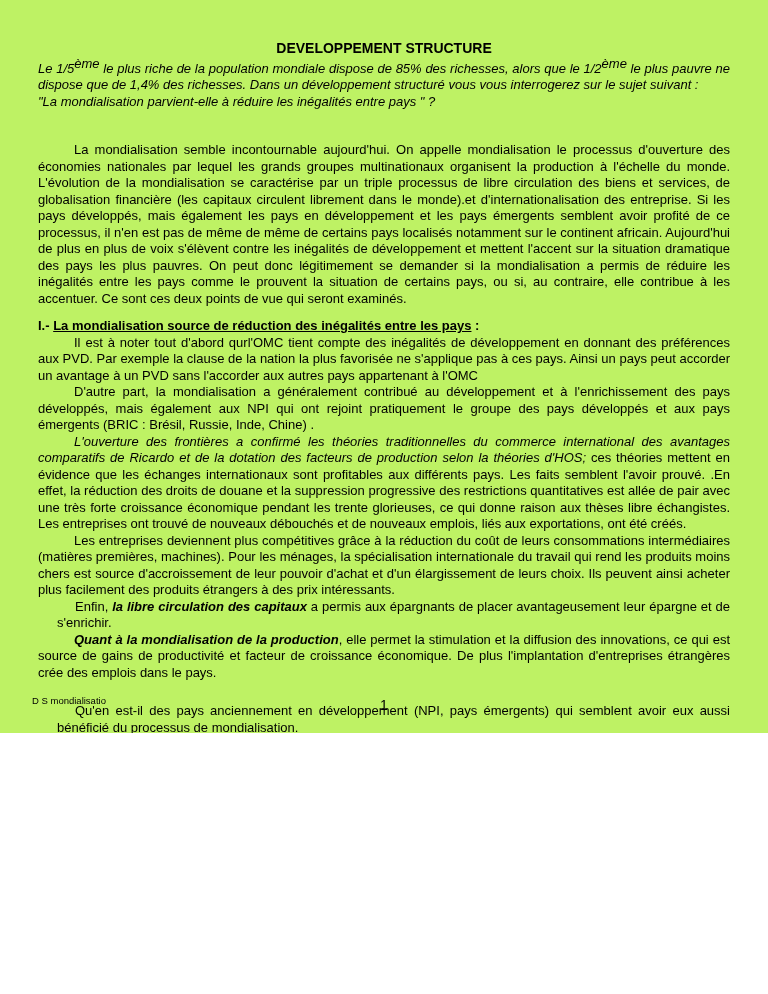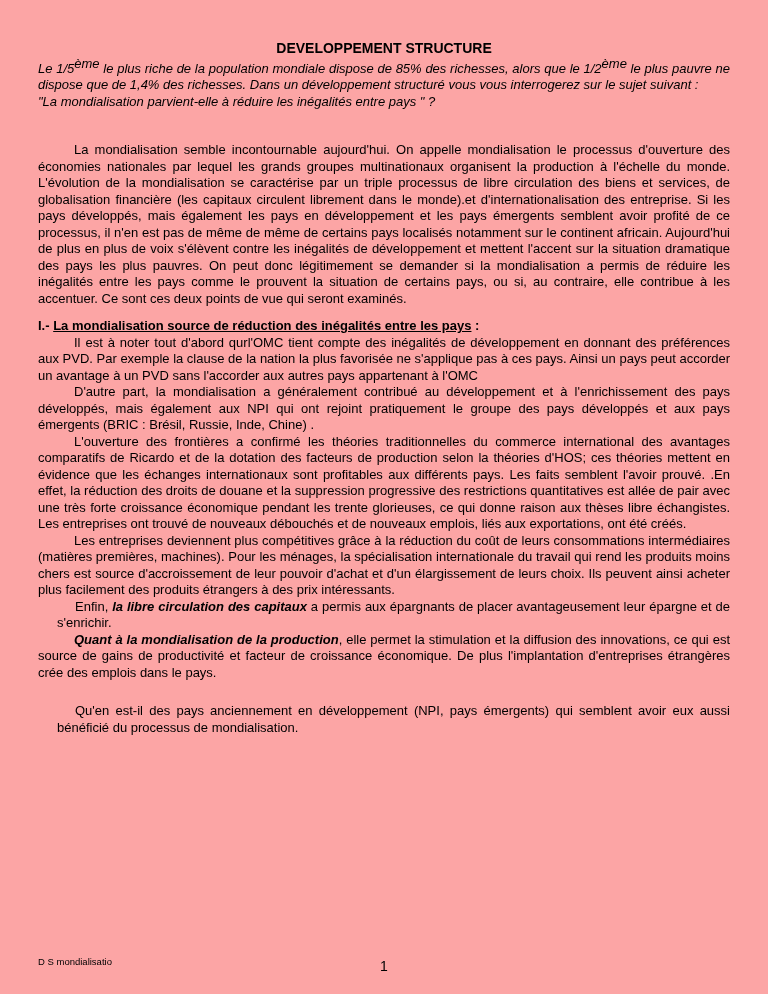--- a/index.html
+++ b/index.html
@@ -1,21 +1,21 @@
 <!DOCTYPE html>
 <html lang="fr"><head>
 <meta charset="utf-8">
 <style>
   * { box-sizing: border-box; }
   html, body { margin: 0; padding: 0; background: #ffffff; }
   .page {
     position: relative;
     width: 768px;
-    height: 994px;
-    background: #fca5a5;
+    height: 733px;
+    background: #bef264;
     color: #000000;
     font-family: "Liberation Sans", "DejaVu Sans", sans-serif;
     font-size: 13px;
     line-height: 16.5px;
     overflow: hidden;
   }
   .content { padding: 40px 38px 0 38px; }
   p { margin: 0; }
   .title {
     text-align: center;
@@ -27,26 +27,26 @@
   .intro { font-style: italic; text-align: justify; }
   .indent { text-indent: 36px; }
   .hang { margin-left: 19px; text-indent: 18px; }
   .gap-xl { margin-top: 32px; }
   .gap-md { margin-top: 11px; }
   .gap-lg { margin-top: 22px; }
   .heading1 { font-weight: bold; }
   .headingA { padding-left: 24px; }
   .hA-num { margin-right: 5px; }
   .underline { text-decoration: underline; }
-  .italic { }
+  .italic { font-style: italic; }
   .bold-italic { font-weight: bold; font-style: italic; }
   sup { font-size: 13px; line-height: 0; vertical-align: super; }
   .footer-left {
     position: absolute;
-    left: 38px;
+    left: 32px;
     bottom: 26px;
     font-size: 9.5px;
     line-height: 12px;
   }
   .footer-page {
     position: absolute;
     left: 0;
     right: 0;
     bottom: 20px;
     text-align: center;

